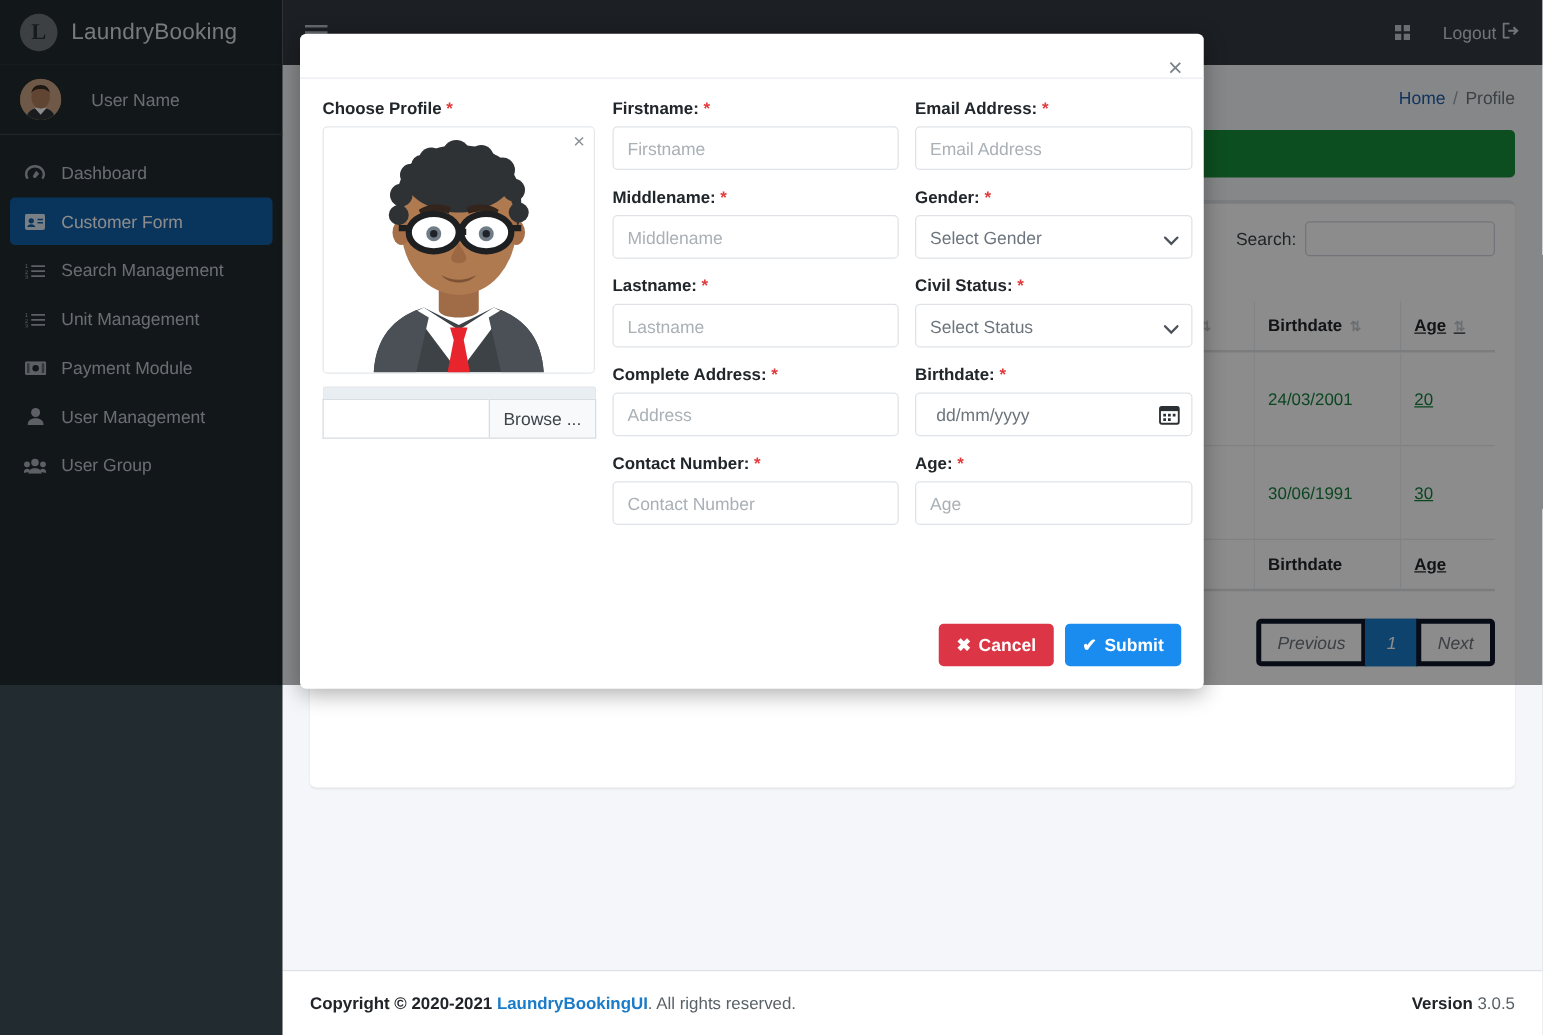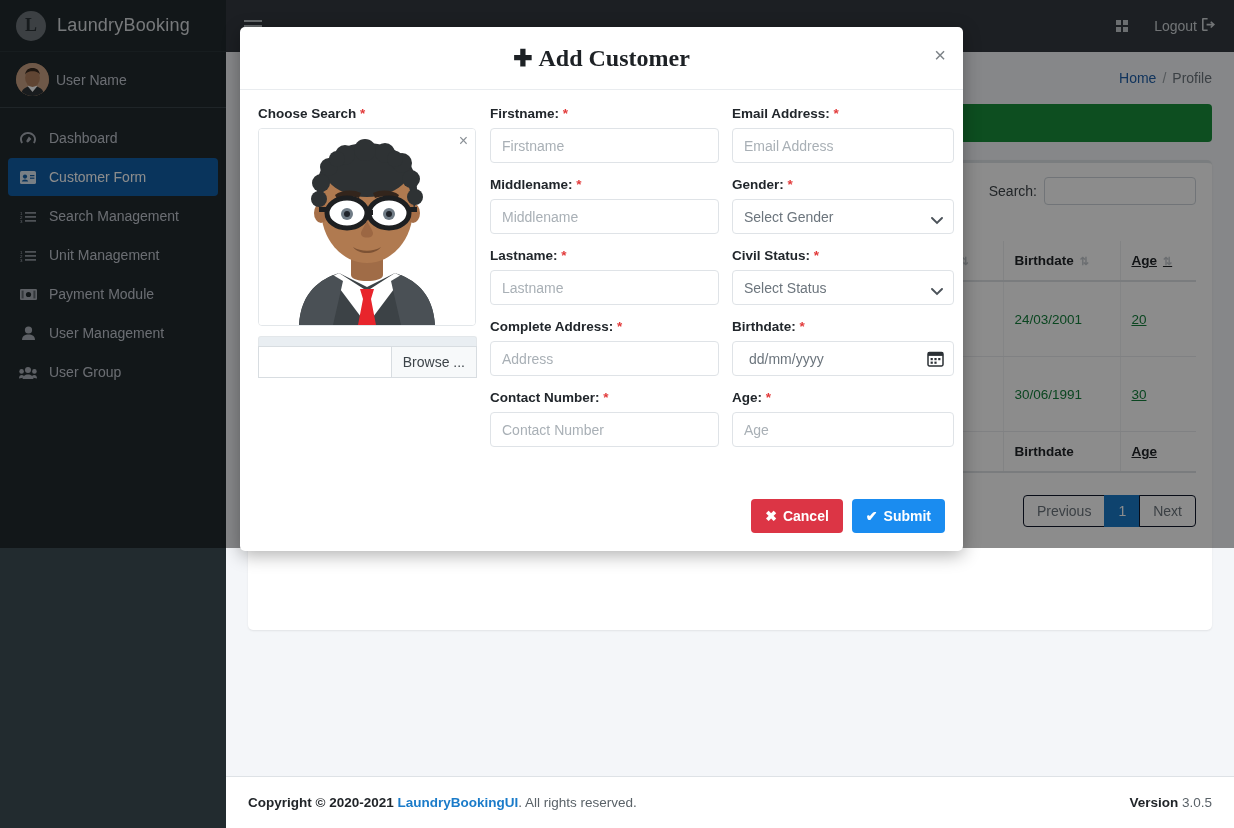--- a/index.html
+++ b/index.html
@@ -30,21 +30,21 @@
     background: #6d757a;
     color: #2a3236;
     display: flex; align-items: center; justify-content: center;
     font-size: 18px; font-weight: bold;
     font-family: "Liberation Serif", serif;
   }
   .brand-text { font-size: 18px; color: #d9dde0; letter-spacing: .2px; }
 
   .user-panel {
     height: 56px;
-    display: flex; align-items: center; gap: 7px;
+    display: flex; align-items: center; gap: 24px;
     padding: 0 16px;
     border-bottom: 1px solid #3a4449;
   }
   .user-avatar {
     width: 33px; height: 33px; border-radius: 50%;
     overflow: hidden; background: #8d6a4f; flex: none;
     position: relative;
   }
   .user-avatar svg { display: block; width: 100%; height: 100%; }
   .user-name { font-size: 14px; color: #c2c7d0; }
@@ -143,22 +143,22 @@
   }
   table.dt tr td:last-child, table.dt tr th:last-child { border-right: none; text-decoration: underline; }
   .cell-avatar { width: 46px; height: 46px; border-radius: 50%; overflow:hidden; background:#c9a487; }
   .cell-avatar svg { width: 100%; height: 100%; display:block; }
   .dt-footer {
     display:flex; align-items:center; justify-content:space-between;
     margin-top: 22px; font-size: 14px; color: #5a6268;
   }
   .pager { display:flex; }
   .pager .pg {
-    border: 1px solid #0f172a; padding: 7px 13px; font-size: 14px;
-    color: #6c757d; background:#fff; cursor:pointer; margin-left:-1px;
+    border: 4px solid #0f172a; padding: 7px 13px; font-size: 14px;
+    color: #6c757d; background:#fff; cursor:pointer; margin-left:-1px;font-style:italic;
   }
   .pager .pg:first-child { border-radius: 4px 0 0 4px; }
   .pager .pg:last-child { border-radius: 0 4px 4px 0; }
   .pager .pg.current { background: #1a7bc9; border-color:#1a7bc9; color:#fff; }
 
   .footer {
     position: absolute; left: 0; bottom: 0;
     width: 1008px; height: 52px;
     background: #fff; border-top: 1px solid #dee2e6;
     display: flex; align-items: center; justify-content: space-between;
@@ -531,32 +531,29 @@
         <b>Version</b>
         <span>3.0.5</span>
       </div>
     </div>
   </div>
 
   <div class="overlay"></div>
 
   <div class="modal">
     <div class="modal-header">
-      <div class="modal-title">
-        <span class="plus">✚</span><span>Add Customer</span>
-      </div>
       <button class="modal-close">×</button>
     </div>
 
     <div class="modal-body">
       <div class="form-grid">
 
         <div class="profile-col">
           <label class="f-label">
-            <span>Choose Search</span>
+            <span>Choose Profile</span>
             <span class="req">*</span>
           </label>
           <div class="profile-box">
             <svg width="216" height="196" viewBox="0 0 216 196" xmlns="http://www.w3.org/2000/svg">
               <rect width="216" height="196" fill="#ffffff"></rect>
 
               <path d="M40 196c2-34 22-46 40-52l28 14 28-14c18 6 38 18 40 52z" fill="#3c4246"></path>
               <path d="M80 144l28 18 28-18 8 4-36 48-36-48z" fill="#ffffff"></path>
               <path d="M101 160h14l-3 10 5 26-9 10-9-10 5-26z" fill="#e8252c"></path>
               <path d="M40 196c2-30 18-43 34-50l10 6-10 44z" fill="#4a5055"></path>

